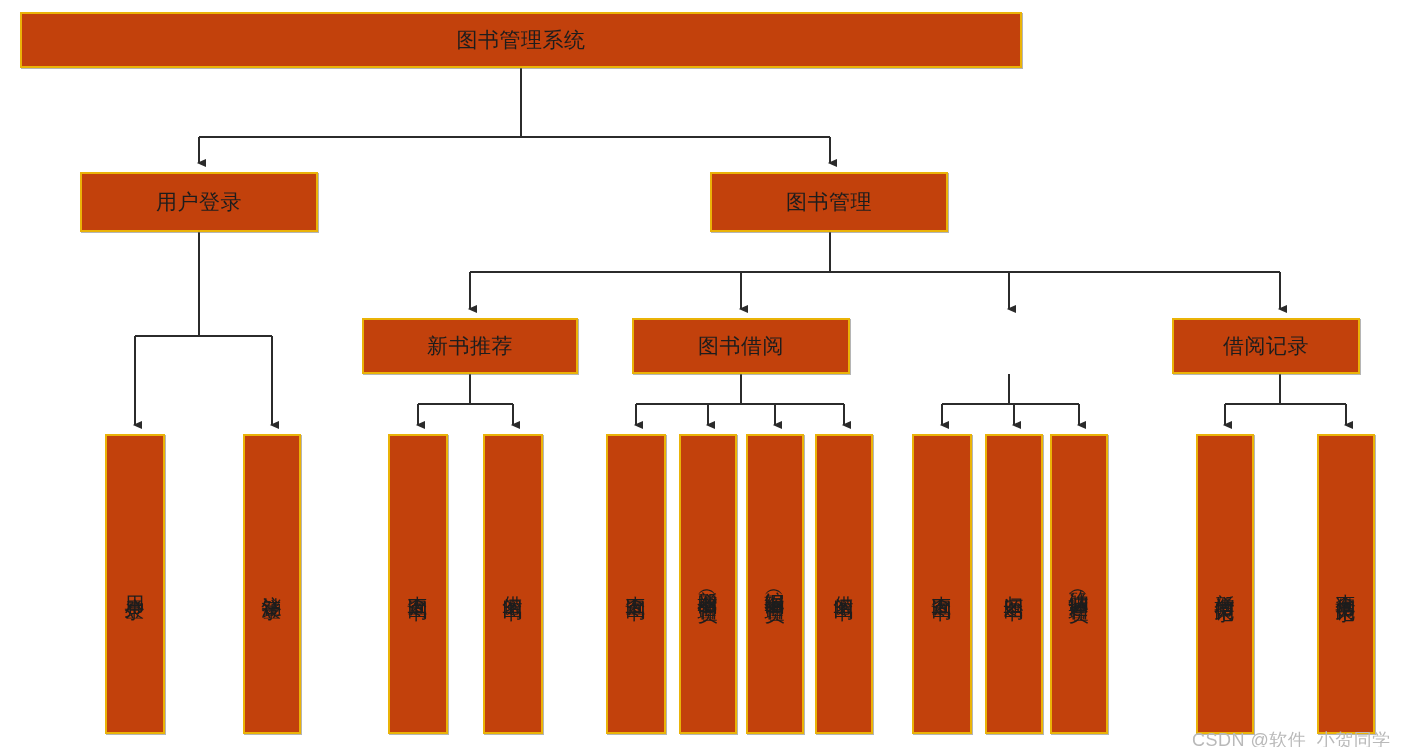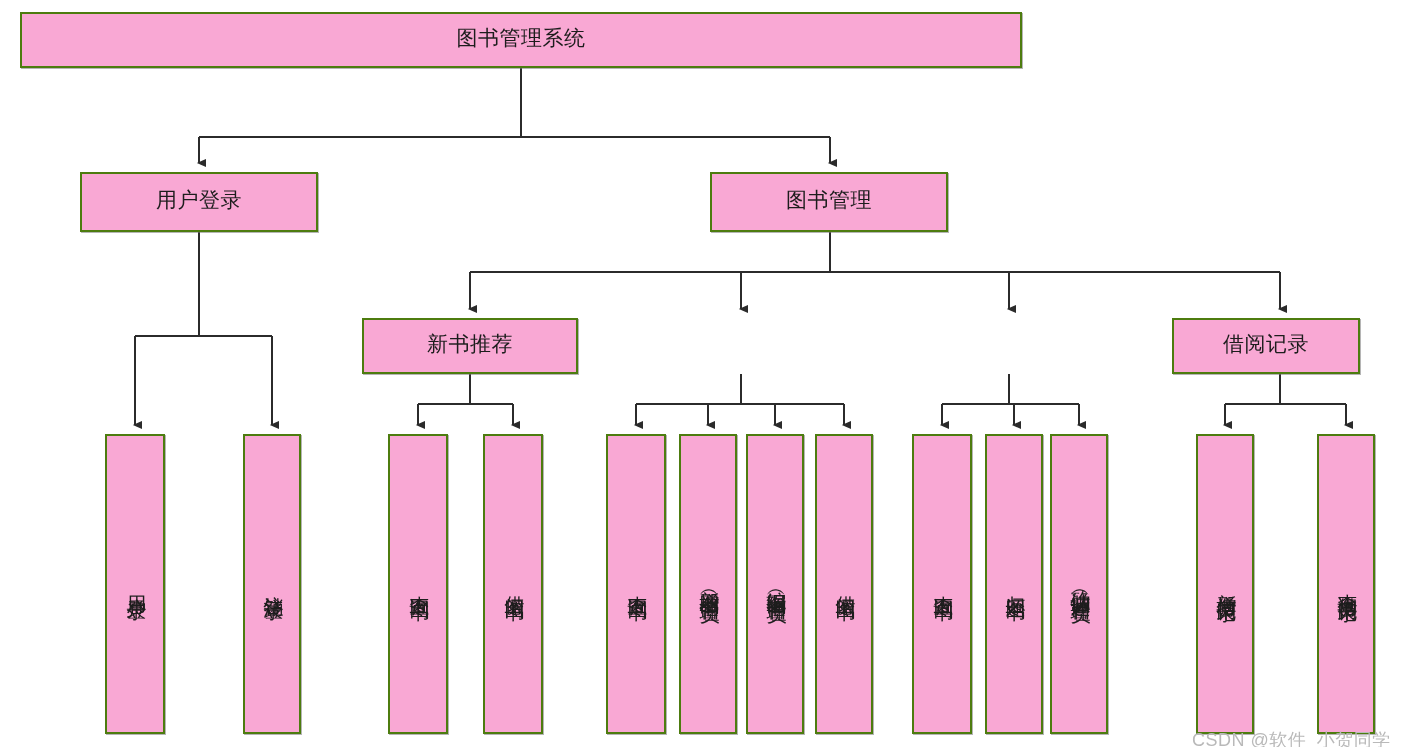--- a/index.html
+++ b/index.html
@@ -22,28 +22,27 @@
   svg.diagram-canvas {
     position: absolute;
     left: 0;
     top: 0;
     width: 1405px;
     height: 747px;
   }
   .node-box {
     position: absolute;
     box-sizing: border-box;
-    background: #f9a8d4;
-    border: 2px solid #4d7c0f;
+    background: #c2410c;
+    border: 2px solid #eab308;
     box-shadow: 1px 1px 0 rgba(120,120,120,0.55);
     display: flex;
     align-items: center;
     justify-content: center;
     overflow: hidden;
-    font-family: Liberation Mono, monospace;
   }
   .node-label {
     color: #1d1d1d;
     font-size: 21px;
     line-height: 1.15;
     letter-spacing: 0.5px;
     white-space: nowrap;
     text-align: center;
   }
   .node-box.vertical .node-label {
@@ -126,20 +125,23 @@
   <div class="node-box" style="left:80px; top:172px; width:238px; height:60px;">
     <span class="node-label">用户登录</span>
   </div>
   <div class="node-box" style="left:362px; top:318px; width:216px; height:56px;">
     <span class="node-label">新书推荐</span>
   </div>
 
   <div class="node-box" style="left:710px; top:172px; width:238px; height:60px;">
     <span class="node-label">图书管理</span>
   </div>
+  <div class="node-box" style="left:632px; top:318px; width:218px; height:56px;">
+    <span class="node-label">图书借阅</span>
+  </div>
   <div class="node-box" style="left:1172px; top:318px; width:188px; height:56px;">
     <span class="node-label">借阅记录</span>
   </div>
 
   <div class="node-box vertical" style="left:105px; top:434px; width:60px; height:300px;">
     <span class="node-label">用户登录</span>
   </div>
   <div class="node-box vertical" style="left:243px; top:434px; width:58px; height:300px;">
     <span class="node-label">注销登录</span>
   </div>

